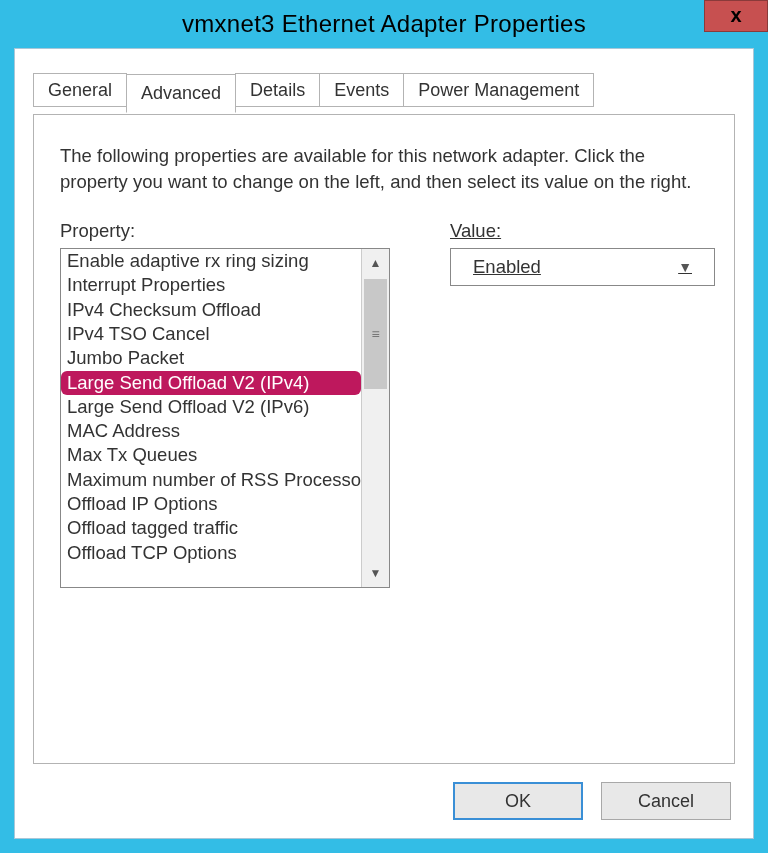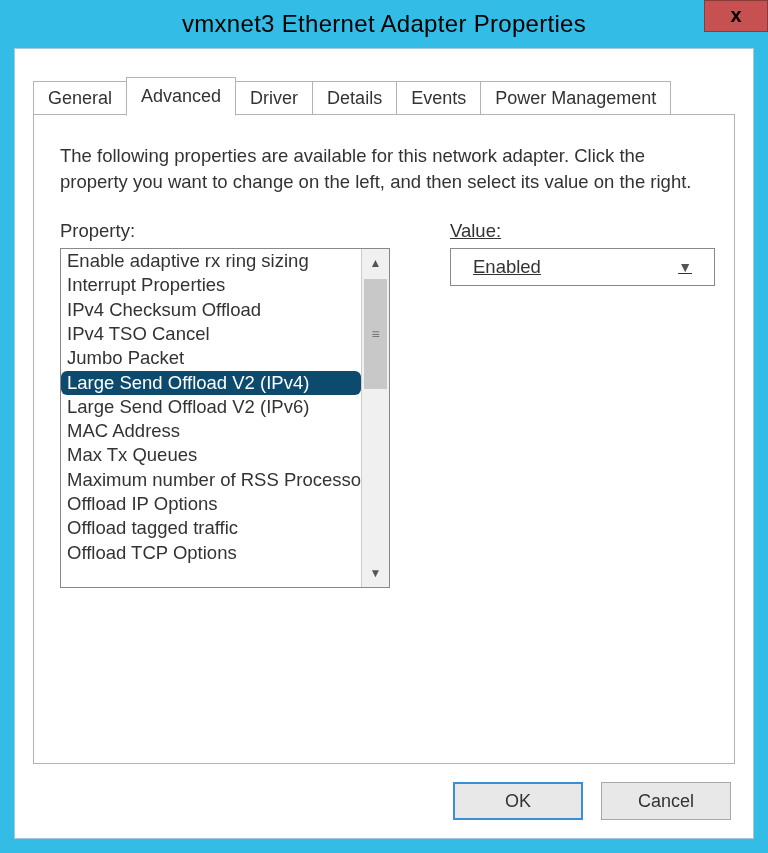--- a/index.html
+++ b/index.html
@@ -52,23 +52,23 @@
     position: absolute;
     left: 14px;
     right: 14px;
     top: 48px;
     bottom: 14px;
     background: #fff;
     border: 1px solid #a8c7d8;
   }
   .tabs {
     display: flex;
-    align-items: flex-end;
+    align-items: flex-start;
     padding: 24px 18px 0 18px;
-    height: 66px;
+    height: 52px;
     position: relative;
   }
   .tab {
     border: 1px solid #b3b3b3;
     border-bottom: 1px solid #b3b3b3;
     padding: 6px 14px 5px 14px;
     font-size: 18px;
     color: #333;
     background: #fff;
     cursor: pointer;
@@ -125,21 +125,21 @@
   }
   .list-item {
     padding: 0 6px;
     font-size: 18.5px;
     line-height: 24.3px;
     white-space: nowrap;
     overflow: hidden;
     cursor: pointer;
   }
   .list-item.selected {
-    background: #0c4a6e;
+    background: #be185d;
     color: #fff;
     border-radius: 6px;
   }
   .scrollbar {
     position: absolute;
     right: 0;
     top: 0;
     bottom: 0;
     width: 28px;
     background: #f0f0f0;
@@ -220,21 +220,20 @@
   <div class="titlebar">
     <div class="title">vmxnet3 Ethernet Adapter Properties</div>
     <div class="close-btn">x</div>
   </div>
 
   <div class="client">
 
     <div class="tabs">
       <div class="tab">General</div>
       <div class="tab active">Advanced</div>
-      <div class="tab">Driver</div>
       <div class="tab">Details</div>
       <div class="tab">Events</div>
       <div class="tab">Power Management</div>
     </div>
 
     <div class="tab-body">
 
       <p class="intro">The following properties are available for this network adapter. Click the property you want to change on the left, and then select its value on the right.</p>
 
       <div class="columns">

